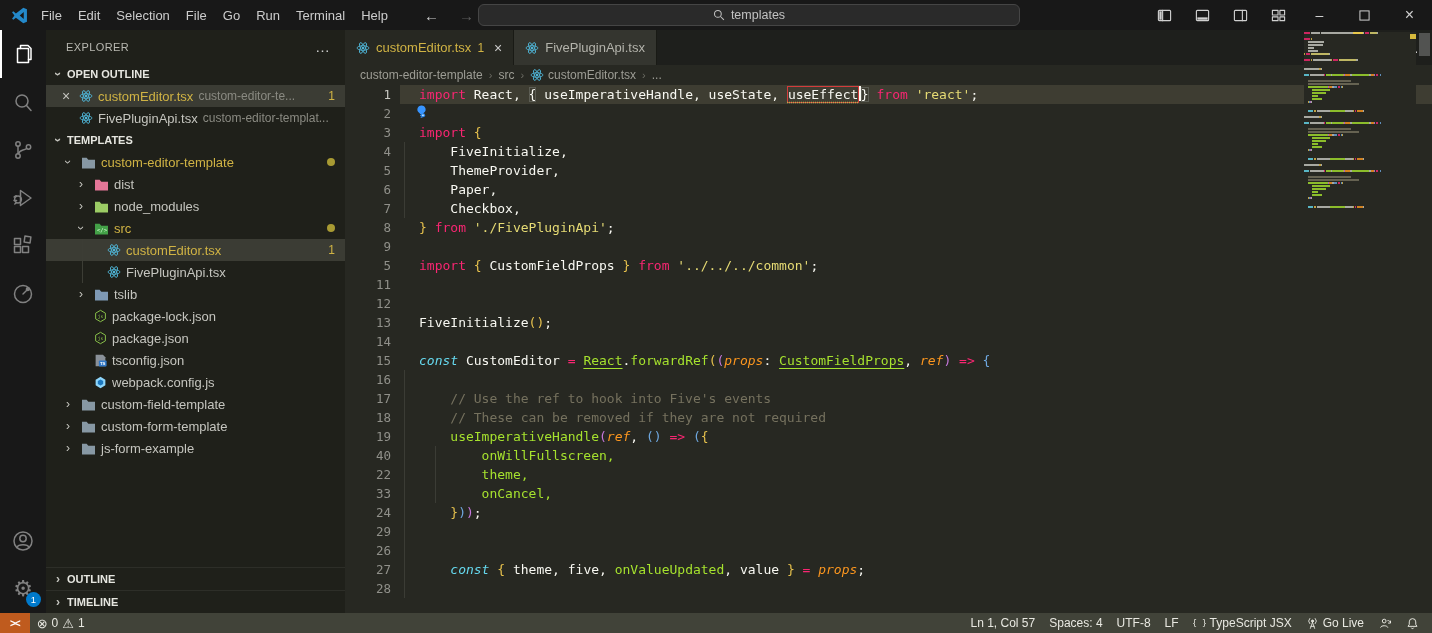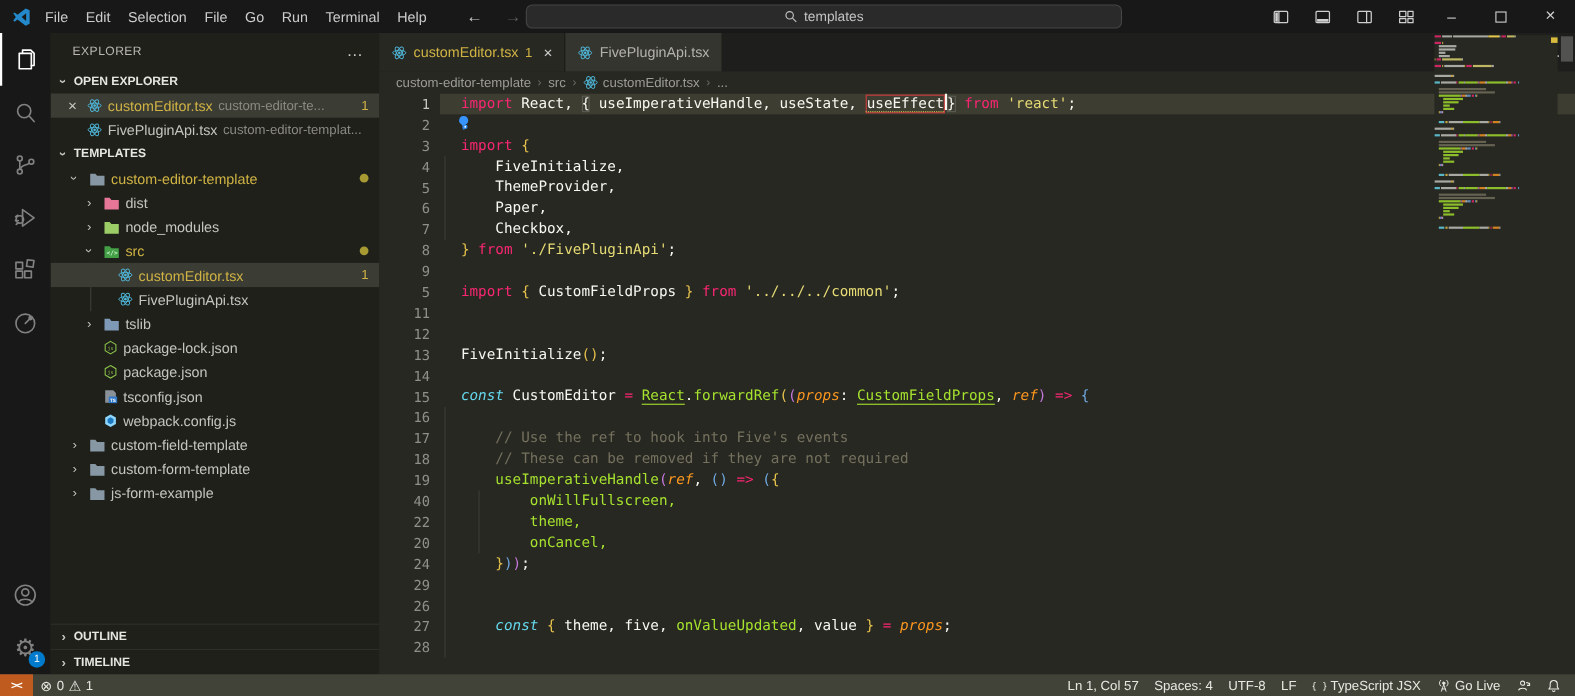--- a/index.html
+++ b/index.html
@@ -275,21 +275,21 @@
       </div>
     </div>
 
   <div class="sidebar">
     <div class="sb-header">
       <span>EXPLORER</span>
       <span class="sb-actions">…</span>
     </div>
     <div class="sec-header">
       <span class="chev open">›</span>
-      <span>OPEN EXPLORER</span>
+      <span>OPEN OUTLINE</span>
     </div>
     <div id="openeditors">
         <div class="oe-row selected">
           <span class="oe-close">×</span>
           <span class="ic">
             <svg width="14" height="14" viewBox="0 0 16 16">
               <g fill="none" stroke="#4FB6D8" stroke-width="1">
                 <ellipse cx="8" cy="8" rx="6.8" ry="2.6"></ellipse>
                 <ellipse cx="8" cy="8" rx="6.8" ry="2.6" transform="rotate(60 8 8)"></ellipse>
                 <ellipse cx="8" cy="8" rx="6.8" ry="2.6" transform="rotate(120 8 8)"></ellipse>
@@ -570,21 +570,21 @@
         <div class="cl"><span class="num">12</span><span class="txt"></span></div>
         <div class="cl"><span class="num">13</span><span class="txt"><span class="tk-p">FiveInitialize</span><span class="tk-y">()</span><span class="tk-p">;</span></span></div>
         <div class="cl"><span class="num">14</span><span class="txt"></span></div>
         <div class="cl"><span class="num">15</span><span class="txt"><span class="tk-b">const</span><span class="tk-p"> CustomEditor </span><span class="tk-k">=</span><span class="tk-p"> </span><span class="tk-gu">React</span><span class="tk-p">.</span><span class="tk-g">forwardRef</span><span class="tk-y">(</span><span class="tk-pu">(</span><span class="tk-o">props</span><span class="tk-p">: </span><span class="tk-gu">CustomFieldProps</span><span class="tk-p">, </span><span class="tk-o">ref</span><span class="tk-pu">)</span><span class="tk-p"> </span><span class="tk-k">=&gt;</span><span class="tk-p"> </span><span class="tk-bl">{</span></span></div>
         <div class="cl"><span class="num">16</span><span class="txt"><span class="ig" style="left: 4px;"></span></span></div>
         <div class="cl"><span class="num">17</span><span class="txt"><span class="ig" style="left: 4px;"></span><span class="tk-c">    // Use the ref to hook into Five's events</span></span></div>
         <div class="cl"><span class="num">18</span><span class="txt"><span class="ig" style="left: 4px;"></span><span class="tk-c">    // These can be removed if they are not required</span></span></div>
         <div class="cl"><span class="num">19</span><span class="txt"><span class="ig" style="left: 4px;"></span><span class="tk-p">    </span><span class="tk-g">useImperativeHandle</span><span class="tk-pu">(</span><span class="tk-o">ref</span><span class="tk-p">, </span><span class="tk-bl">()</span><span class="tk-p"> </span><span class="tk-k">=&gt;</span><span class="tk-p"> </span><span class="tk-bl">(</span><span class="tk-y">{</span></span></div>
         <div class="cl"><span class="num">40</span><span class="txt"><span class="ig" style="left: 4px;"></span><span class="ig" style="left: 35.3px;"></span><span class="tk-g">        onWillFullscreen,</span></span></div>
         <div class="cl"><span class="num">22</span><span class="txt"><span class="ig" style="left: 4px;"></span><span class="ig" style="left: 35.3px;"></span><span class="tk-g">        theme,</span></span></div>
-        <div class="cl"><span class="num">20</span><span class="txt"><span class="ig" style="left: 4px;"></span><span class="ig" style="left: 35.3px;"></span><span class="tk-g">        onCancel,</span></span></div>
+        <div class="cl"><span class="num">33</span><span class="txt"><span class="ig" style="left: 4px;"></span><span class="ig" style="left: 35.3px;"></span><span class="tk-g">        onCancel,</span></span></div>
         <div class="cl"><span class="num">24</span><span class="txt"><span class="ig" style="left: 4px;"></span><span class="tk-p">    </span><span class="tk-y">}</span><span class="tk-bl">)</span><span class="tk-pu">)</span><span class="tk-p">;</span></span></div>
         <div class="cl"><span class="num">29</span><span class="txt"><span class="ig" style="left: 4px;"></span></span></div>
         <div class="cl"><span class="num">26</span><span class="txt"><span class="ig" style="left: 4px;"></span></span></div>
         <div class="cl"><span class="num">27</span><span class="txt"><span class="ig" style="left: 4px;"></span><span class="tk-p">    </span><span class="tk-b">const</span><span class="tk-p"> </span><span class="tk-y">{</span><span class="tk-p"> theme, five, </span><span class="tk-g">onValueUpdated</span><span class="tk-p">, value </span><span class="tk-y">}</span><span class="tk-p"> </span><span class="tk-k">=</span><span class="tk-p"> </span><span class="tk-o">props</span><span class="tk-p">;</span></span></div>
         <div class="cl"><span class="num">28</span><span class="txt"><span class="ig" style="left: 4px;"></span></span></div>
       </div>
     <div class="minimap" id="minimap">
         <div class="mm-line"><span class="mm-seg" style="width: 6.3px; background: rgb(249, 38, 114);"></span><span class="mm-sp" style="width: 1.05px;"></span><span class="mm-seg" style="width: 7.35px; background: rgb(201, 201, 195);"></span><span class="mm-seg" style="width: 1.05px; background: rgb(201, 201, 195);"></span><span class="mm-sp" style="width: 1.05px;"></span><span class="mm-seg" style="width: 32.55px; background: rgb(201, 201, 195);"></span><span class="mm-seg mm-find" style="width: 9.45px; background: rgb(232, 200, 76);"></span><span class="mm-seg" style="width: 1.05px; background: rgb(201, 201, 195);"></span><span class="mm-sp" style="width: 1.05px;"></span><span class="mm-seg" style="width: 4.2px; background: rgb(249, 38, 114);"></span><span class="mm-sp" style="width: 1.05px;"></span><span class="mm-seg" style="width: 7.35px; background: rgb(230, 219, 116);"></span><span class="mm-seg" style="width: 1.05px; background: rgb(201, 201, 195);"></span></div>
         <div class="mm-line"></div>
         <div class="mm-line"><span class="mm-seg" style="width: 6.3px; background: rgb(249, 38, 114);"></span><span class="mm-sp" style="width: 1.05px;"></span><span class="mm-seg" style="width: 1.05px; background: rgb(230, 193, 77);"></span></div>

